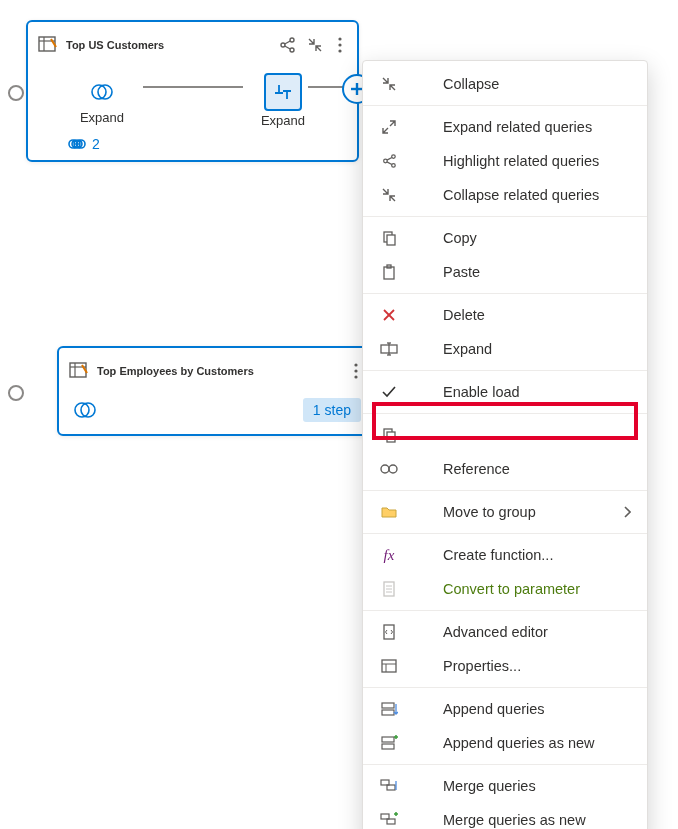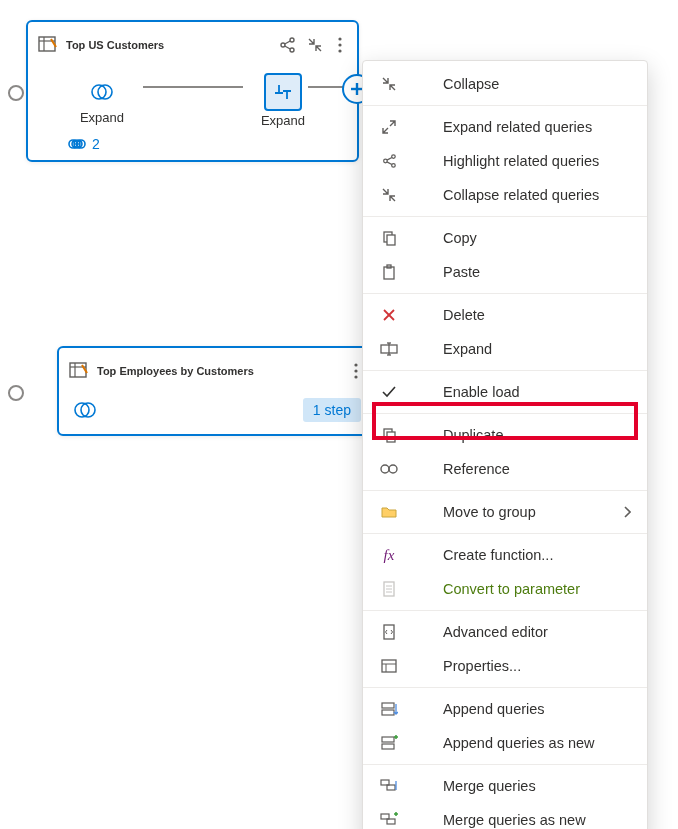--- a/index.html
+++ b/index.html
@@ -412,21 +412,20 @@
 
     <div class="menu-sep"></div>
 
     <div class="menu-item">
       <span class="ico">
           <svg width="16" height="16" viewBox="0 0 16 16">
             <rect x="3" y="2" width="8" height="10" fill="none" stroke="#605e5c" stroke-width="1.3"></rect>
             <rect x="6" y="5" width="8" height="10" fill="#fff" stroke="#605e5c" stroke-width="1.3"></rect>
           </svg>
         </span>
-      <span class="lbl">Duplicate</span>
     </div>
     <div class="menu-item">
       <span class="ico">
           <svg width="18" height="12" viewBox="0 0 18 12">
             <ellipse cx="5" cy="6" rx="4" ry="4" fill="none" stroke="#605e5c" stroke-width="1.4"></ellipse>
             <ellipse cx="13" cy="6" rx="4" ry="4" fill="none" stroke="#605e5c" stroke-width="1.4"></ellipse>
           </svg>
         </span>
       <span class="lbl">Reference</span>
     </div>

